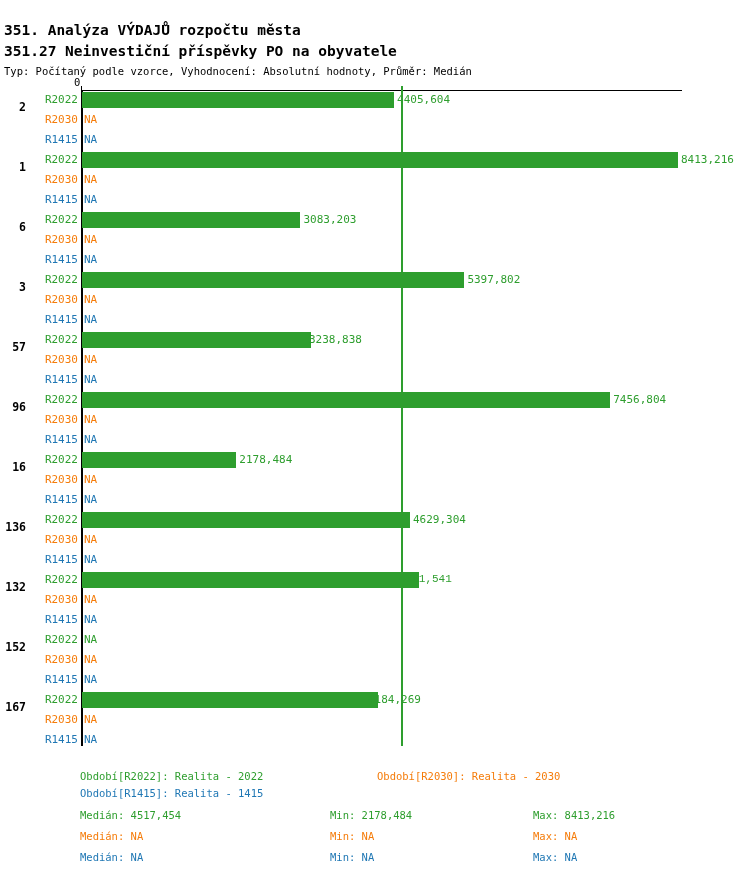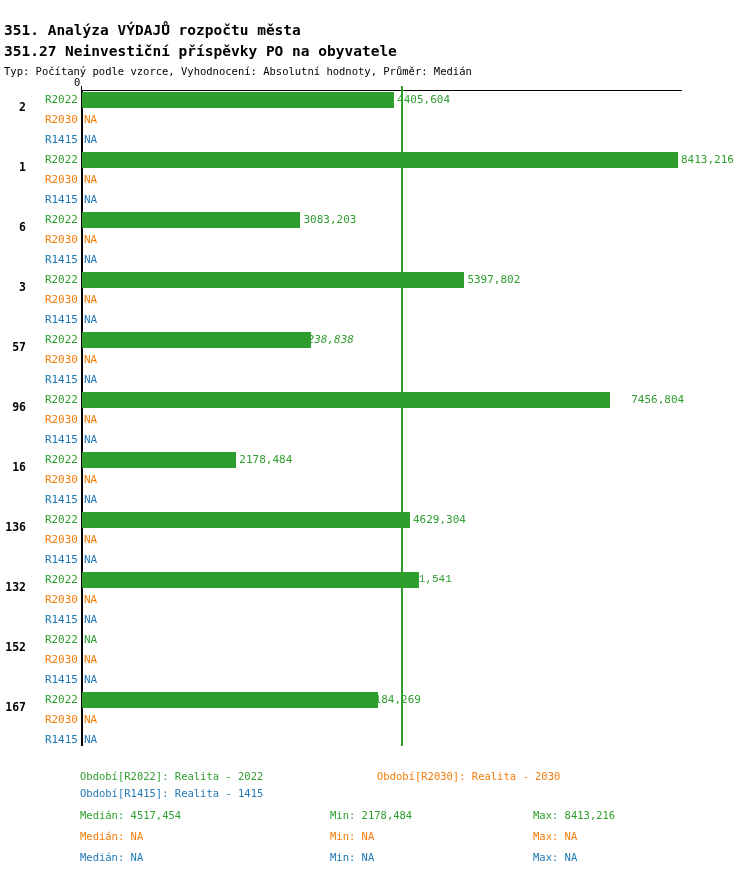--- a/index.html
+++ b/index.html
@@ -244,37 +244,37 @@
         <div class="srow" style="top: 40px;">
           <div class="srow-label c-b">R1415</div>
           <div class="na c-b">NA</div>
         </div>
       </div>
       <div class="group" style="top: 254px;">
         <div class="group-label">57</div>
         <div class="srow" style="top: 0px;">
           <div class="srow-label c-g">R2022</div>
           <div class="bar bg-g" style="width: 229.442px; background: rgb(46, 158, 46);"></div>
-          <div class="val c-g" style="left: 301px; font-style: italic;">3238,838</div>
+          <div class="val c-g" style="left: 309px;">3238,838</div>
         </div>
         <div class="srow" style="top: 20px;">
           <div class="srow-label c-o">R2030</div>
           <div class="na c-o">NA</div>
         </div>
         <div class="srow" style="top: 40px;">
           <div class="srow-label c-b">R1415</div>
           <div class="na c-b">NA</div>
         </div>
       </div>
       <div class="group" style="top: 314px;">
         <div class="group-label">96</div>
         <div class="srow" style="top: 0px;">
           <div class="srow-label c-g">R2022</div>
           <div class="bar bg-g" style="width: 528.247px; background: rgb(46, 158, 46);"></div>
-          <div class="val c-g" style="left: 613.247px; margin-left: 18px;">7456,804</div>
+          <div class="val c-g" style="left: 613.247px;">7456,804</div>
         </div>
         <div class="srow" style="top: 20px;">
           <div class="srow-label c-o">R2030</div>
           <div class="na c-o">NA</div>
         </div>
         <div class="srow" style="top: 40px;">
           <div class="srow-label c-b">R1415</div>
           <div class="na c-b">NA</div>
         </div>
       </div>

